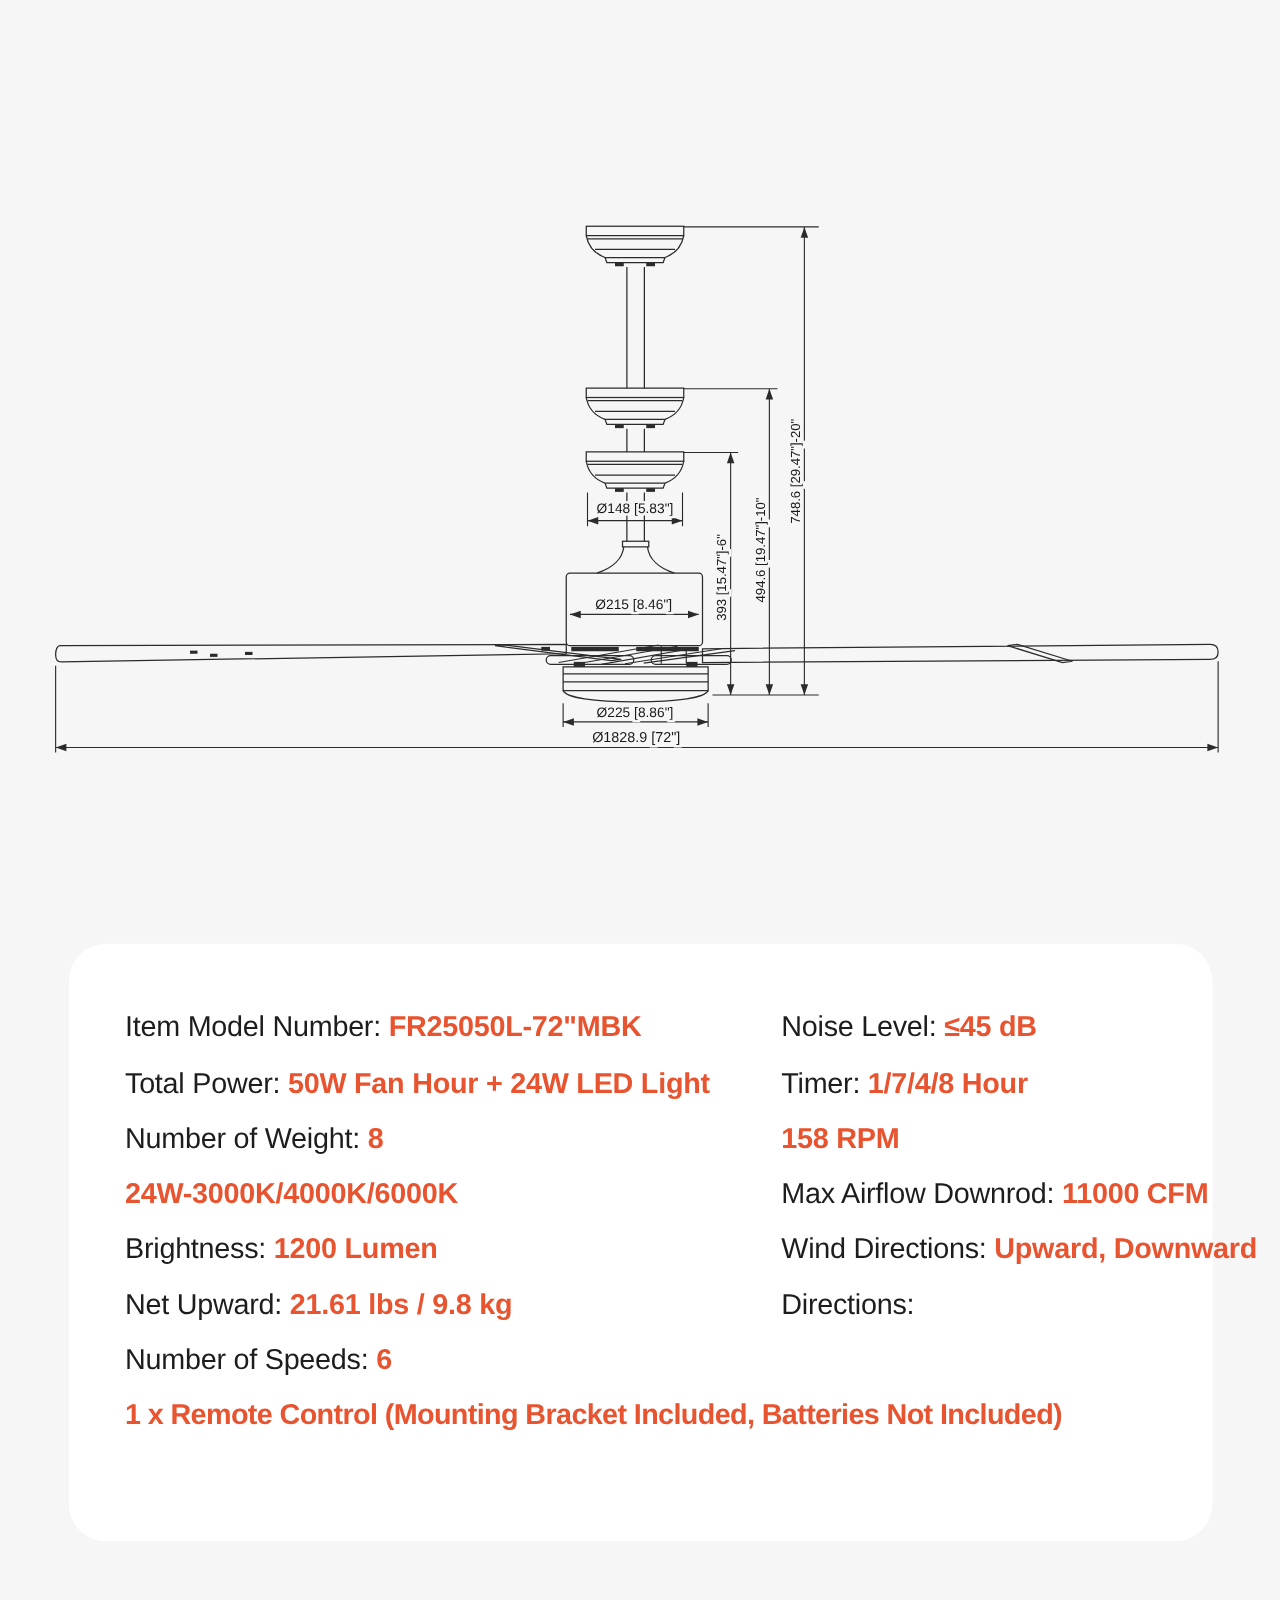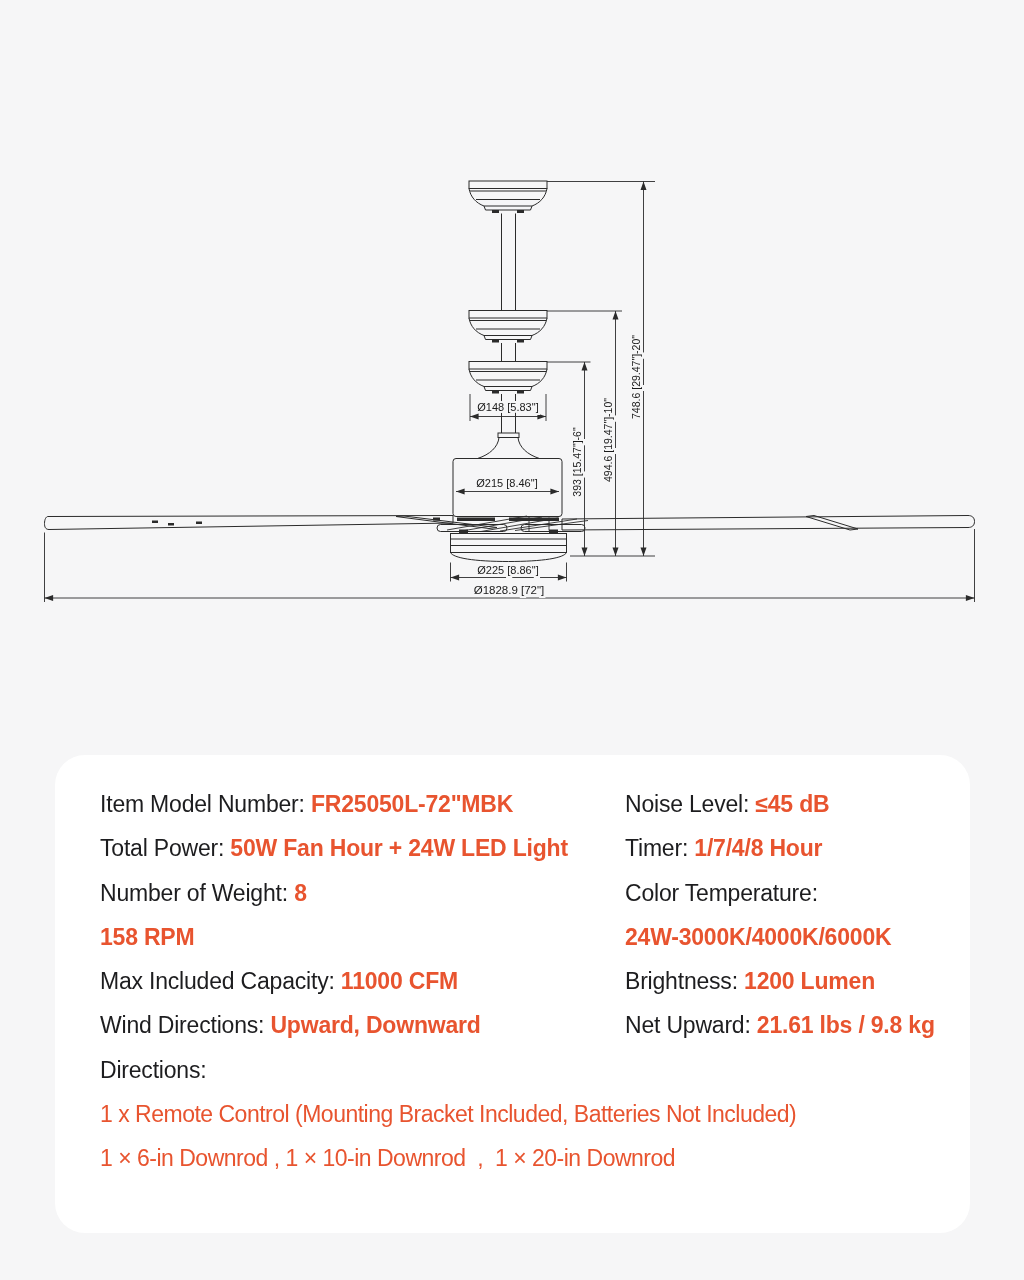--- a/index.html
+++ b/index.html
@@ -23,24 +23,24 @@
   
   .card{
     position:absolute;left:55px;top:755px;width:915px;height:478px;
     background:#ffffff;border-radius:30px;
   }
   .spec-grid{
     position:absolute;left:45px;top:36px;
     display:grid;grid-template-columns:525px auto;
     font-size:23px;color:#1d1d1f;letter-spacing:-0.2px;
   }
-  .spec-row{height:44.3px;display:flex;align-items:flex-start;white-space:pre}
+  .spec-row{height:44.3px;display:flex;align-items:flex-end;white-space:pre}
   .spec-row .val{color:#e8542f;font-weight:700}
   .spec-row.acc{
-    grid-column:1 / -1;color:#e8542f;font-weight:400;letter-spacing:-0.5px;
+    grid-column:1 / -1;color:#e8542f;font-weight:700;letter-spacing:-0.5px;
   }
 </style>
 </head>
 <body>
 
 <div>
 
   <svg class="diagram" width="1024" height="660" viewBox="0 0 1024 660">
     <defs>
       <marker id="arr" markerUnits="userSpaceOnUse" markerWidth="10" markerHeight="8" refX="9.2" refY="4" orient="auto-start-reverse">
@@ -164,48 +164,47 @@
       <div class="spec-row">
         <span class="lab">Total Power: </span><span class="val">50W Fan Hour + 24W LED Light</span>
       </div>
       <div class="spec-row">
         <span class="lab">Timer: </span><span class="val">1/7/4/8 Hour</span>
       </div>
 
       <div class="spec-row">
         <span class="lab">Number of Weight: </span><span class="val">8</span>
       </div>
-      <div class="spec-row">
-        <span class="lab">Color Temperature:</span><span class="val"></span>
-      </div>
 
       <div class="spec-row">
         <span class="val">158 RPM</span>
       </div>
       <div class="spec-row">
         <span class="lab"></span><span class="val">24W-3000K/4000K/6000K</span>
       </div>
 
       <div class="spec-row">
-        <span class="lab">Max Included Capacity: </span><span class="val">11000 CFM</span>
+        <span class="lab">Max Airflow Downrod: </span><span class="val">11000 CFM</span>
       </div>
       <div class="spec-row">
         <span class="lab">Brightness: </span><span class="val">1200 Lumen</span>
       </div>
 
       <div class="spec-row">
         <span class="lab">Wind Directions: </span><span class="val">Upward, Downward</span>
       </div>
       <div class="spec-row">
         <span class="lab">Net Upward: </span><span class="val">21.61 lbs / 9.8 kg</span>
       </div>
 
       <div class="spec-row">
         <span class="lab">Directions:</span><span class="val"></span>
       </div>
+      <div class="spec-row">
+        <span class="lab">Number of Speeds: </span><span class="val">6</span>
+      </div>
 
       <div class="spec-row acc">1 x Remote Control (Mounting Bracket Included, Batteries Not Included)</div>
-      <div class="spec-row acc">1 × 6-in Downrod , 1 × 10-in Downrod  ,  1 × 20-in Downrod</div>
 
     </div>
   </div>
 
 </div>
 
 </body></html>

